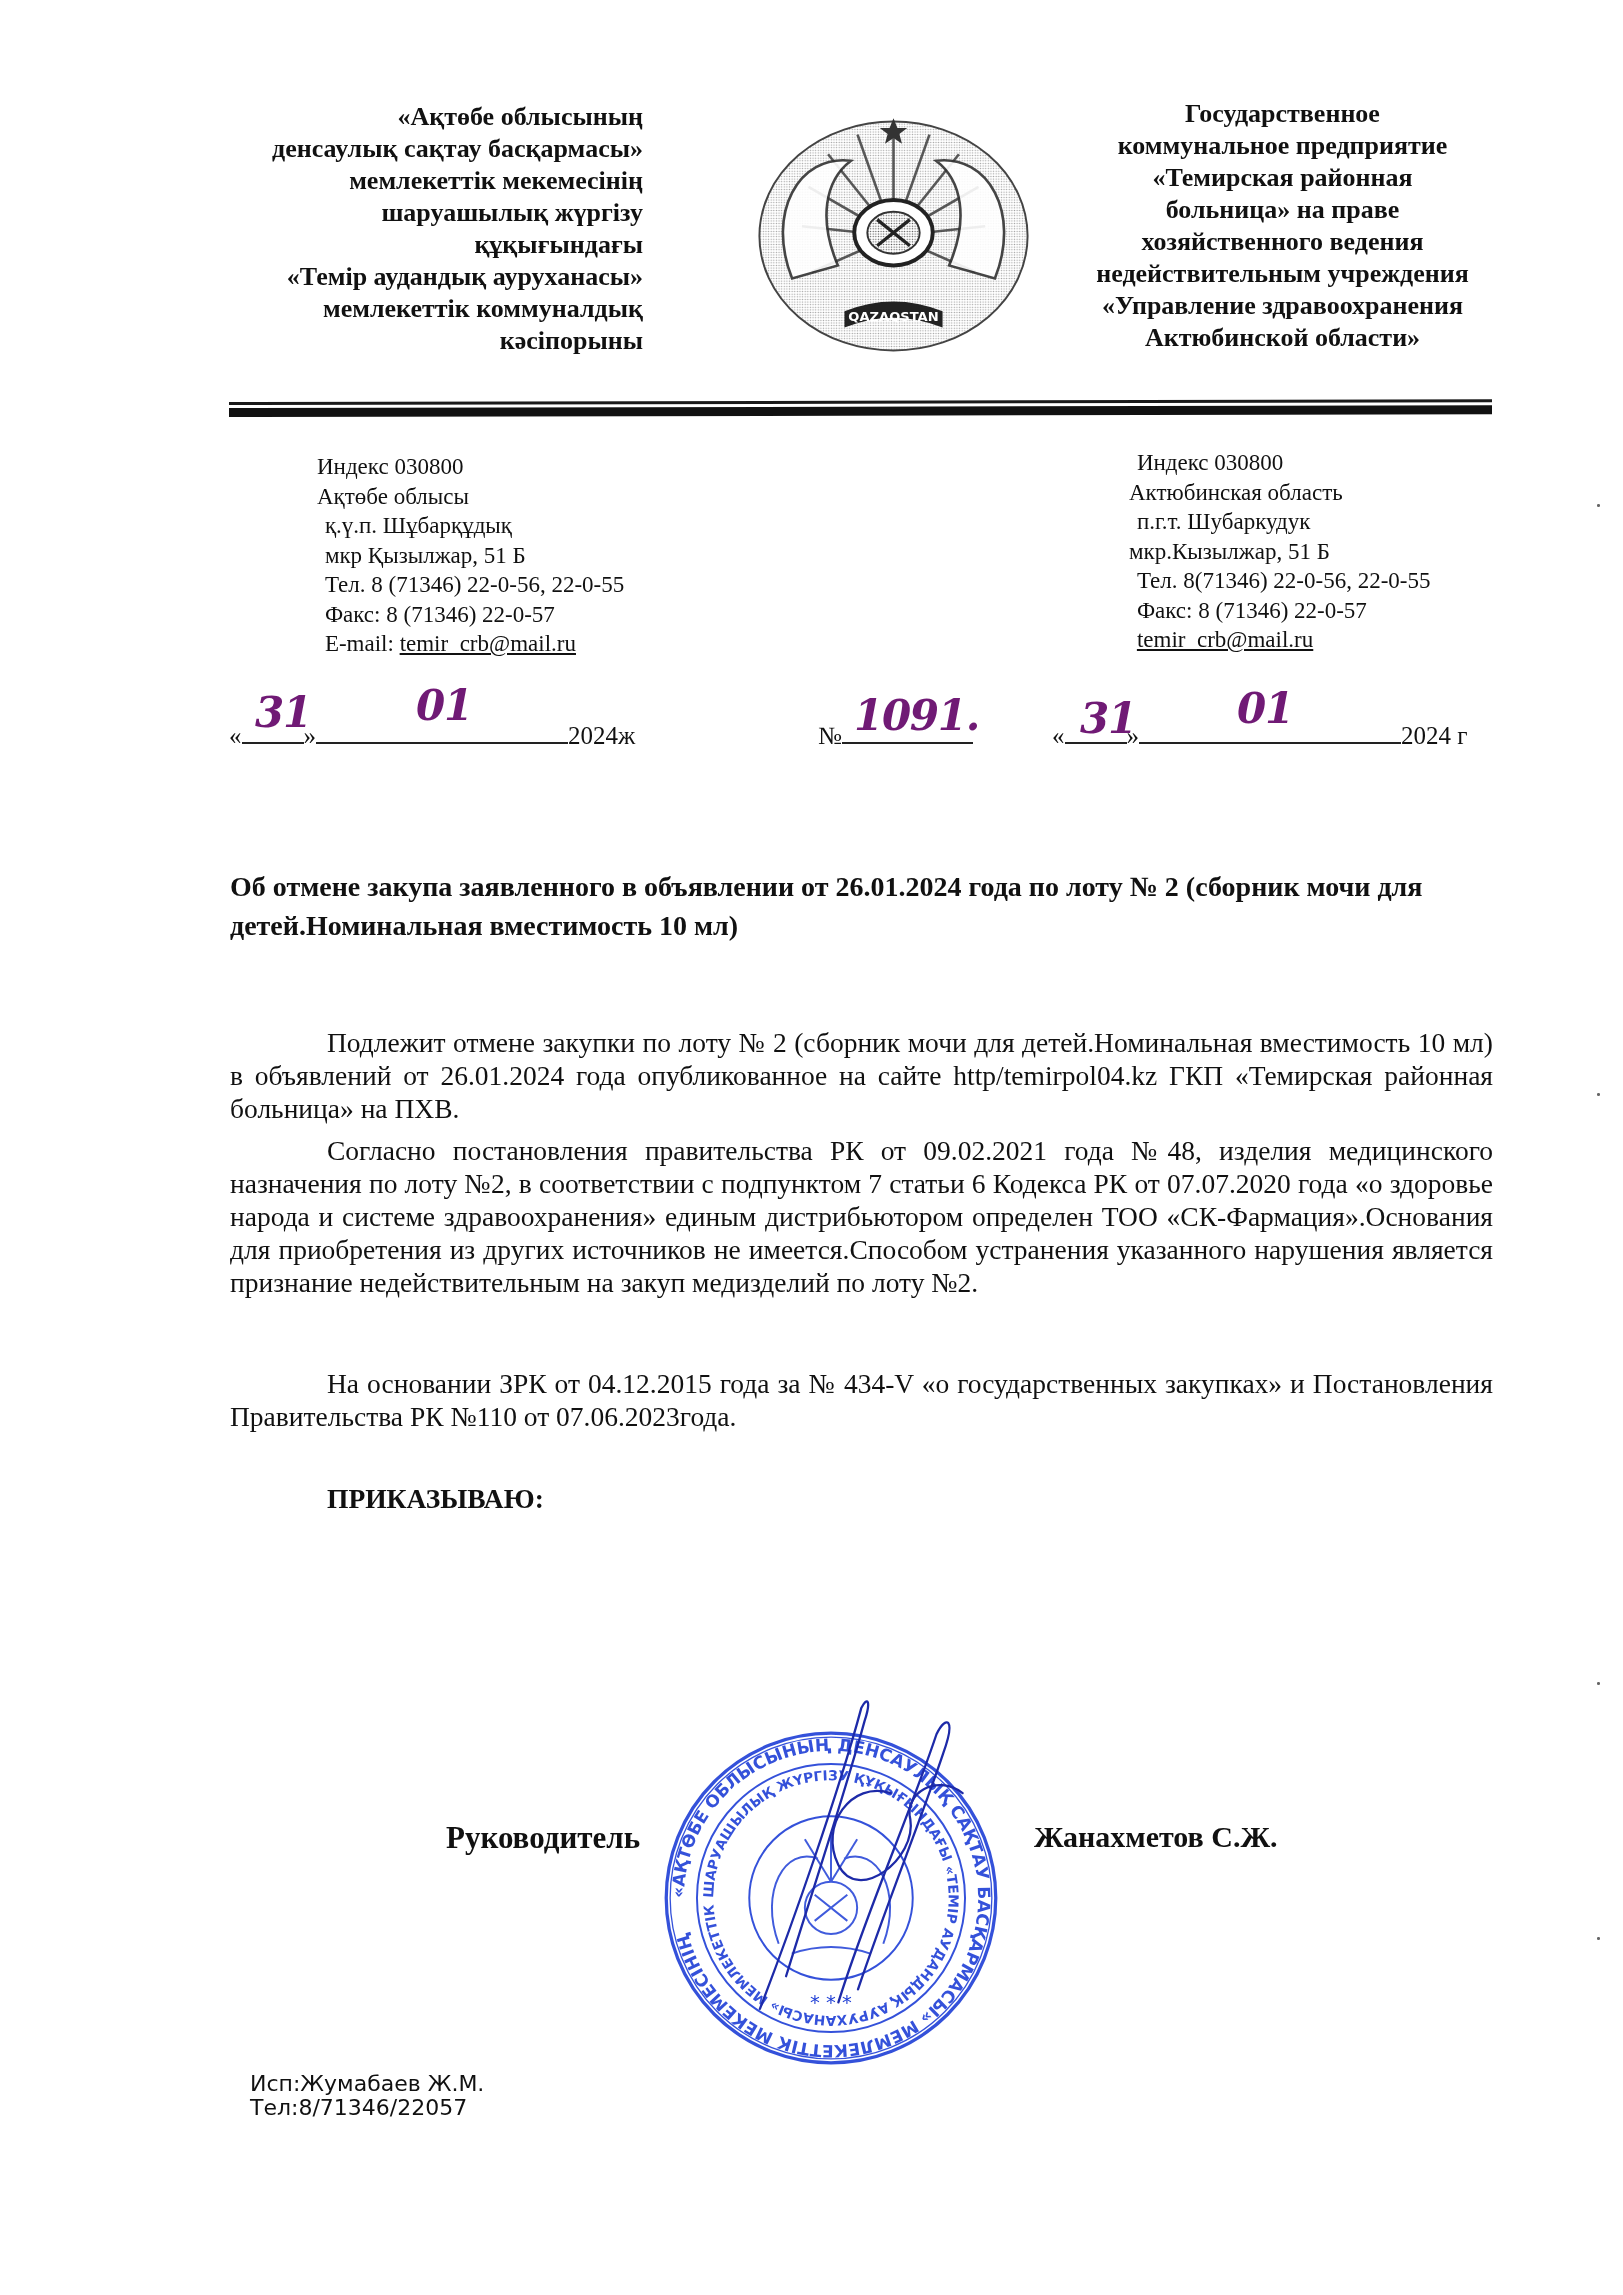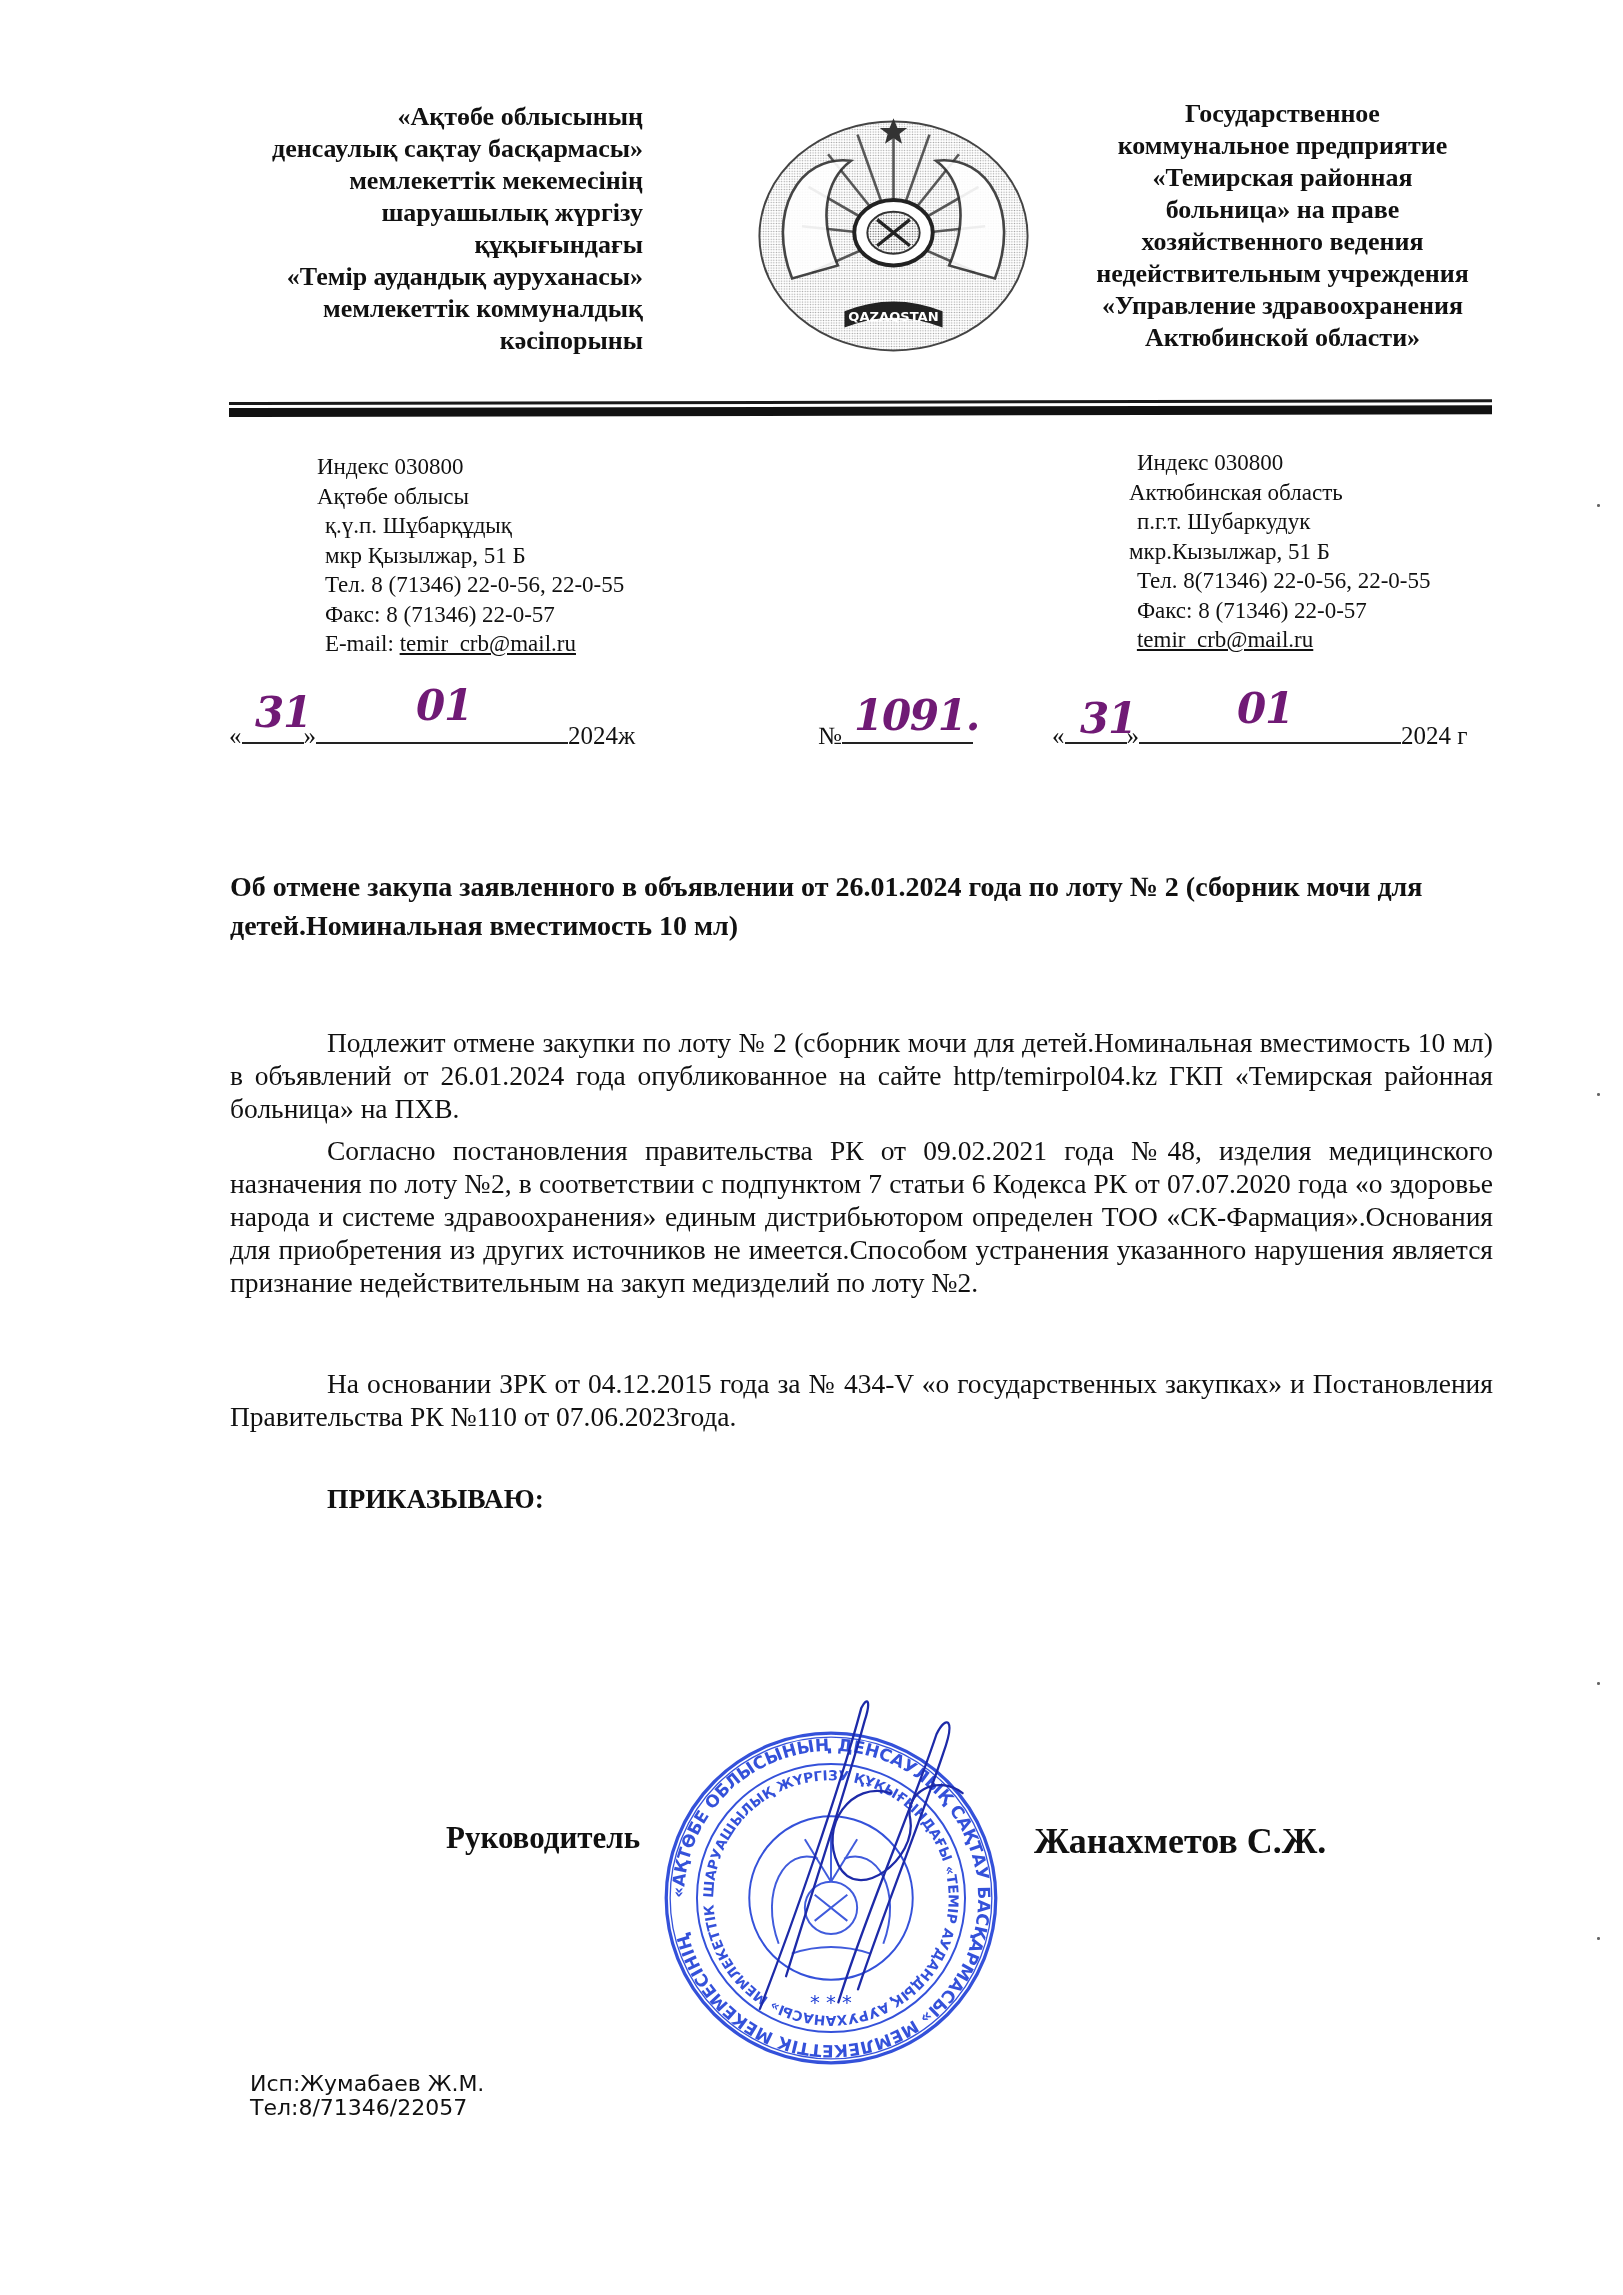--- a/index.html
+++ b/index.html
@@ -38,21 +38,21 @@
   .body { position: absolute; left: 230px; width: 1263px; font-size: 27.5px; line-height: 33px; text-align: justify; }
   .p { text-indent: 97px; margin: 0; }
   .p1 { top: 1026px; }
   .p2 { top: 1134px; }
   .p3 { top: 1367px; }
   .order-h { position: absolute; left: 327px; top: 1483px; font-weight: bold; font-size: 27.5px; }
   .p4 { top: 1560px; }
 
   
   .sig-role { position: absolute; left: 446px; top: 1820px; font-weight: bold; font-size: 31px; }
-  .sig-name { position: absolute; left: 1034px; top: 1820px; font-weight: bold; font-size: 36px; }
+  .sig-name { position: absolute; left: 1034px; top: 1820px; font-weight: bold; font-size: 30px; }
   .stamp { position: absolute; left: 661px; top: 1728px; width: 340px; height: 340px; }
   .signature { position: absolute; left: 740px; top: 1695px; width: 236px; height: 327px; }
 
   
   .exec { position: absolute; left: 250px; top: 2072px; font-family: "DejaVu Sans", "Liberation Sans", sans-serif; font-size: 22px; line-height: 23.6px; }
   .exec .l { display: block; }
 
   .speck { position: absolute; width: 2.6px; height: 2.6px; background: #666; border-radius: 50%; }
 </style>
 </head>

